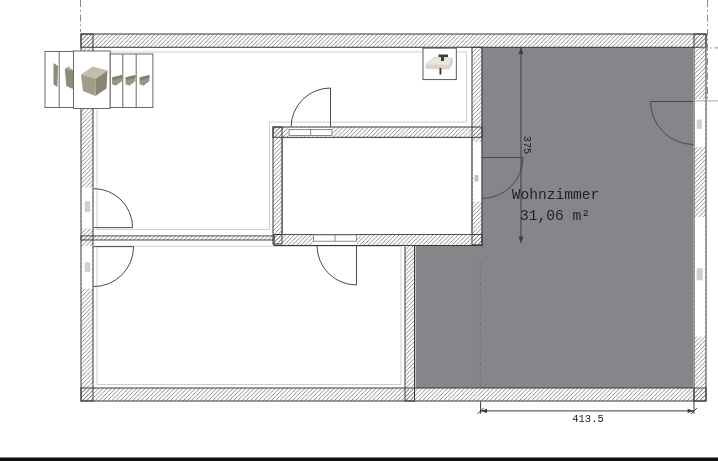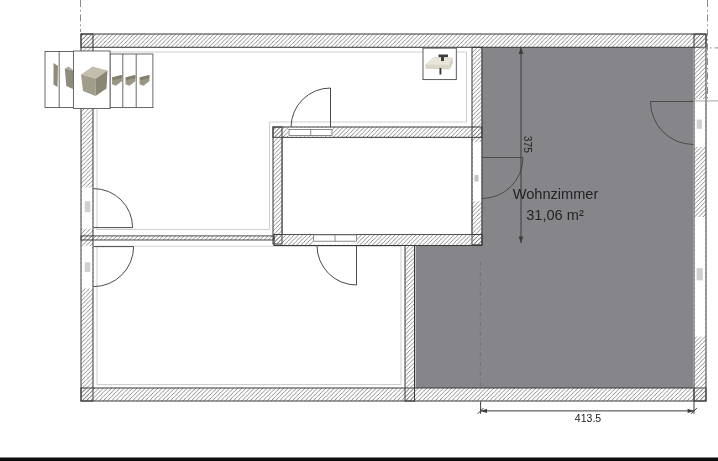--- a/index.html
+++ b/index.html
@@ -1,17 +1,17 @@
 <!DOCTYPE html>
 <html><head>
 <meta charset="utf-8">
 <style>
   html,body{margin:0;padding:0;background:#ffffff;}
   .wrap{width:718px;height:461px;position:relative;overflow:hidden;background:#ffffff;
-        font-family:Liberation Sans, sans-serif;}
+        font-family:Liberation Mono, monospace;}
 </style>
 </head>
 <body>
 <div class="wrap">
 <svg width="718" height="461" viewBox="0 0 718 461">
 <defs>
   <pattern id="hatch" width="4.2" height="4.2" patternUnits="userSpaceOnUse">
     <path d="M-1,1.1 L1.1,-1 M0,4.2 L4.2,0 M3.1,5.2 L5.2,3.1" stroke="#767676" stroke-width="0.8" fill="none"></path>
   </pattern>
 </defs>

